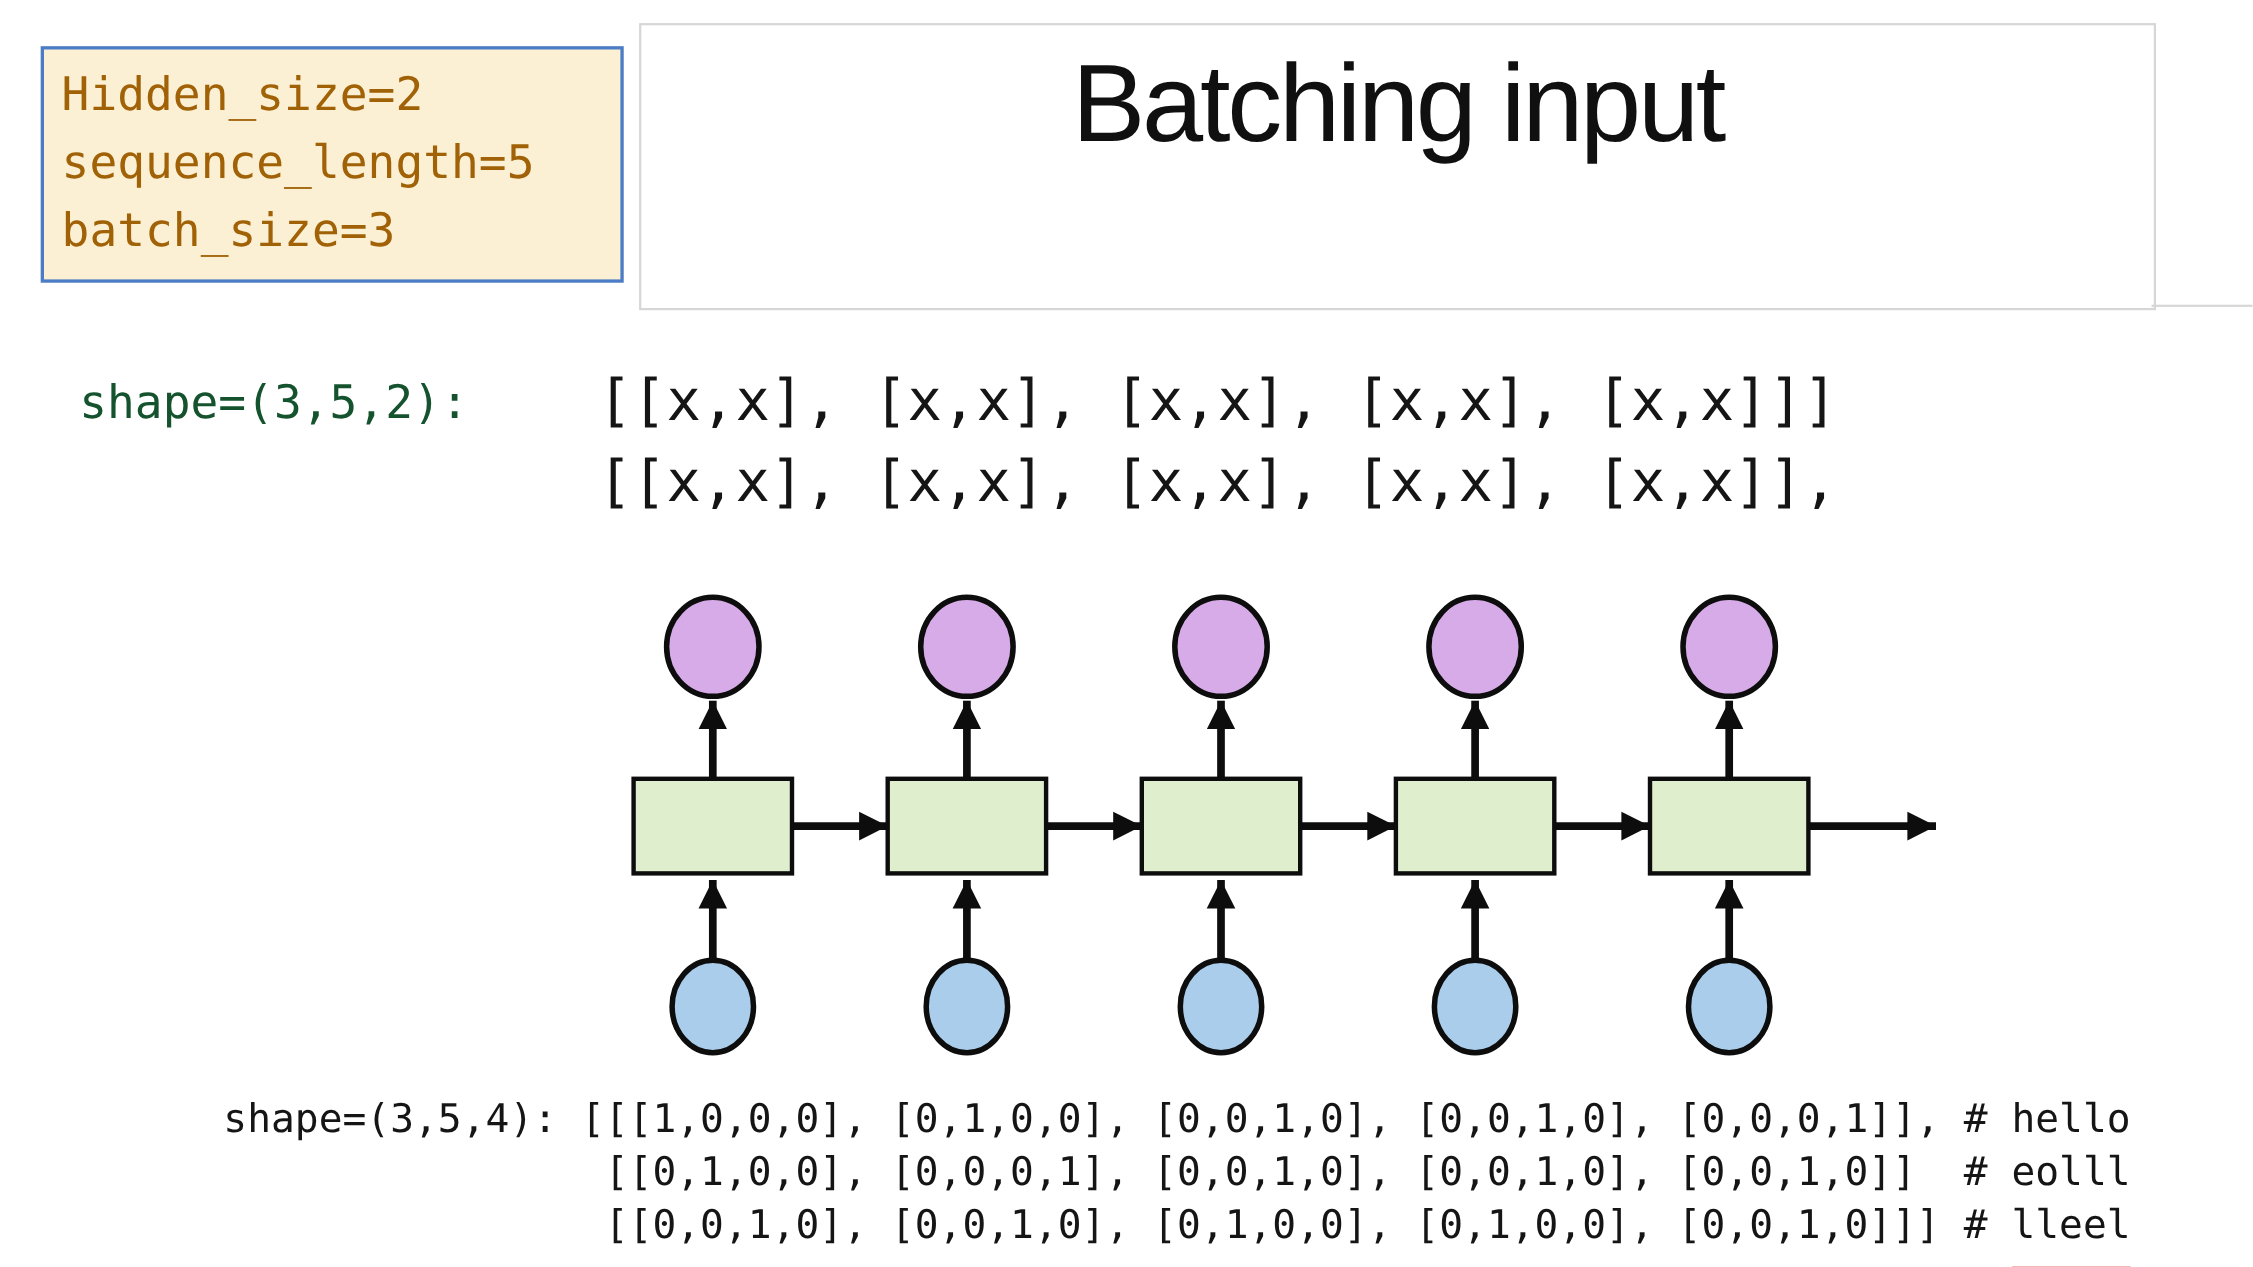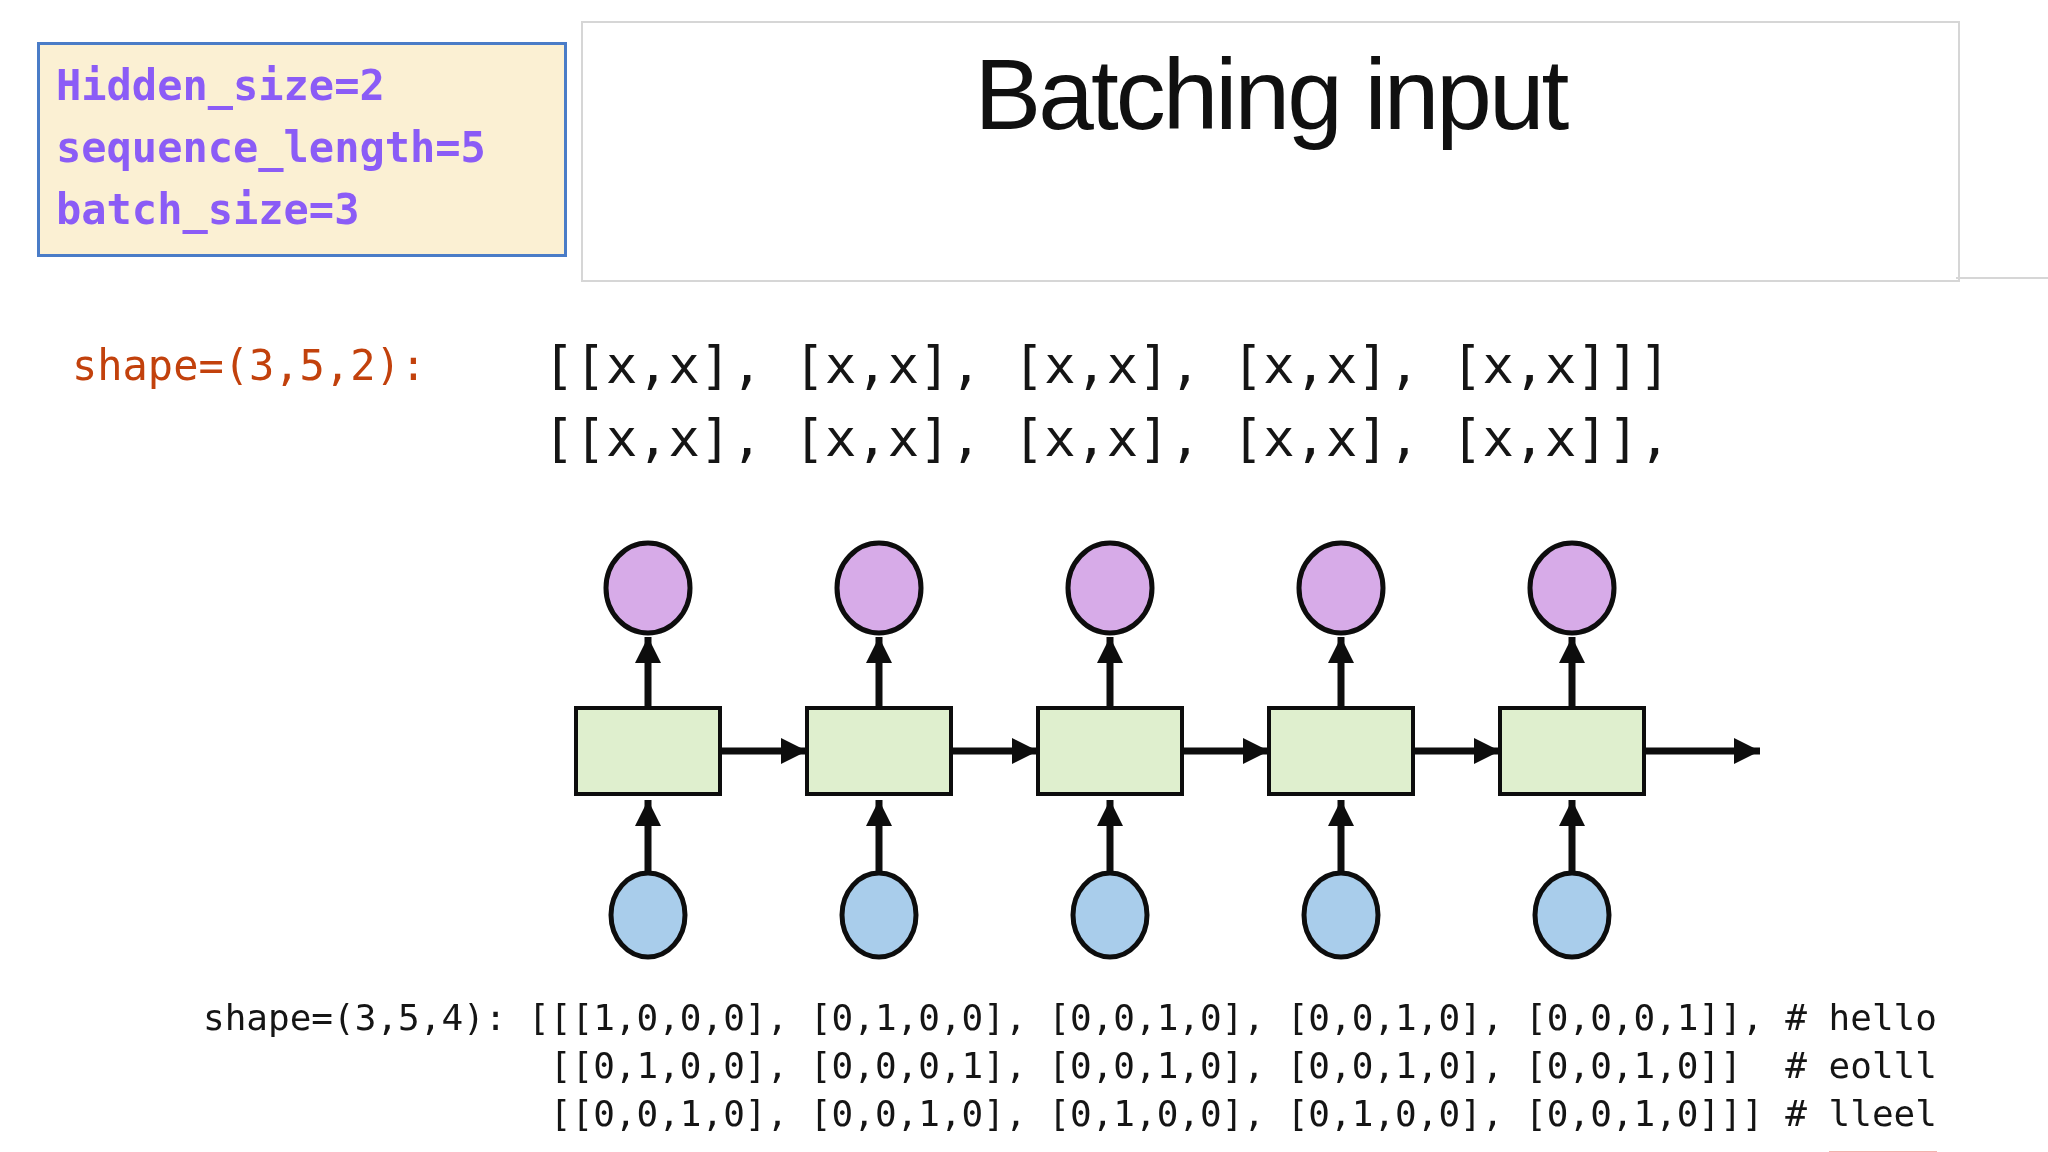--- a/index.html
+++ b/index.html
@@ -13,22 +13,22 @@
   
   .note-box{
     position:absolute;left:37px;top:42px;width:530px;height:215px;
     box-sizing:border-box;
     background:var(--note-bg,#fbf0d3);
     border:3px solid var(--accent-border,#4a7cc7);
     padding:10px 0 0 16px;
   }
   .note-line{
     font-family:"DejaVu Sans Mono", monospace;
-    font-weight:bold;font-size:42px;line-height:62px;
-    color:#8b5cf6;white-space:pre;
+    font-weight:normal;font-size:42px;line-height:62px;
+    color:#a16207;white-space:pre;
   }
   
   .title-frame{
     position:absolute;left:581px;top:21px;width:1379px;height:261px;
     box-sizing:border-box;
     border:2px solid var(--frame-border,#d6d6d6);
     background:#ffffff;
   }
   .slide-edge-line{
     position:absolute;left:1956px;top:277px;width:92px;height:2px;
@@ -39,21 +39,21 @@
     text-align:center;
     font-family:"Liberation Sans", sans-serif;
     font-weight:400;
     font-size:100px;line-height:1.1;
     letter-spacing:-3px;
     color:#101010;
   }
   
   .tensor-x-label{
     position:absolute;left:72px;top:329px;
-    font-size:42px;line-height:73px;color:#c2410c;white-space:pre;
+    font-size:42px;line-height:73px;color:#14532d;white-space:pre;
   }
   .tensor-x-rows{
     position:absolute;left:512px;top:329px;
     font-size:52px;line-height:73px;color:#151515;
   }
   .tensor-x-rows .mrow{white-space:pre;}
   
   .tensor-onehot{
     position:absolute;left:203px;top:994px;
     font-size:36px;line-height:48px;color:#151515;

